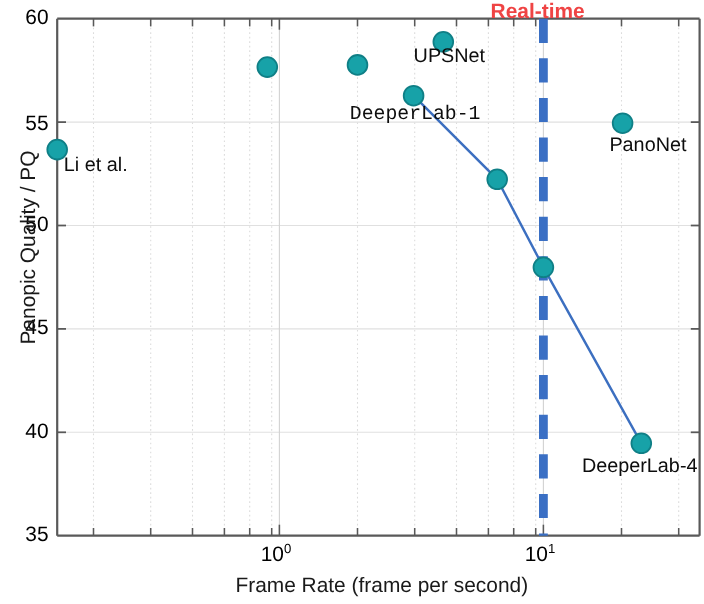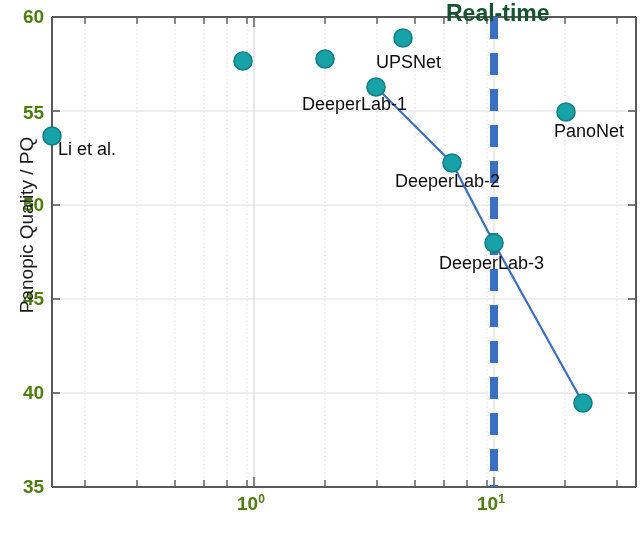--- a/index.html
+++ b/index.html
@@ -27,35 +27,34 @@
     height: 549px;
   }
   .txt {
     position: absolute;
     white-space: nowrap;
     color: #1a1a1a;
     font-family: "Liberation Sans", sans-serif;
   }
   .tick-label {
     font-size: 19px;
-    color: #4d7c0f;
-    font-weight: bold;
+    color: #000000;
   }
   .axis-title {
     font-size: 19px;
     color: #1a1a1a;
   }
   .point-label {
     font-size: 18px;
     color: #0d0d0d;
   }
   .rt-label {
-    font-size: 23px;
+    font-size: 19px;
     font-weight: bold;
-    color: #14532d;
+    color: #ef4444;
     letter-spacing: 0px;
     text-align: center;
   }
   .exp {
     font-size: 12px;
     vertical-align: super;
   }
   #ylabel-wrap {
     position: absolute;
     left: -103px;
@@ -179,25 +178,25 @@
   <div class="txt tick-label" style="left:23px; top:6px;">60</div>
   <div class="txt tick-label" style="left:23px; top:88px;margin-top:14px;">55</div>
   <div class="txt tick-label" style="left:23px; top:194px;">50</div>
   <div class="txt tick-label" style="left:23px; top:288px;">45</div>
   <div class="txt tick-label" style="left:23px; top:382px;text-align:center;">40</div>
   <div class="txt tick-label" style="left:23px; top:476px;">35</div>
 
   <div class="txt tick-label" style="left:237px; top:492px;"><span>10</span><span class="exp">0</span></div>
   <div class="txt tick-label" style="left:477px; top:492px;"><span>10</span><span class="exp">1</span></div>
 
+  <div class="txt axis-title" style="left:214px; top:522px;">Frame Rate (frame per second)</div>
 
   <div id="ylabel-wrap">
     <span class="axis-title">Panopic Quality / PQ</span>
   </div>
 
   <div class="txt point-label" style="left:58px; top:139px;">Li et al.</div>
-  <div class="txt point-label" style="left:376px; top:52px;">UPSNet</div>
-  <div class="txt point-label" style="left:302px; top:94px;">DeeperLab-1</div>
-  <div class="txt point-label" style="left:395px; top:171px;">DeeperLab-2</div>
-  <div class="txt point-label" style="left:439px; top:253px;">DeeperLab-3</div>
+  <div class="txt point-label" style="left:376px; top:40px;">UPSNet</div>
+  <div class="txt point-label" style="left:318px; top:94px;font-family:Liberation Mono, monospace;">DeeperLab-1</div>
+  <div class="txt point-label" style="left:529px; top:413px;">DeeperLab-4</div>
   <div class="txt point-label" style="left:554px; top:121px;">PanoNet</div>
 
 </div>
 
 </body></html>

